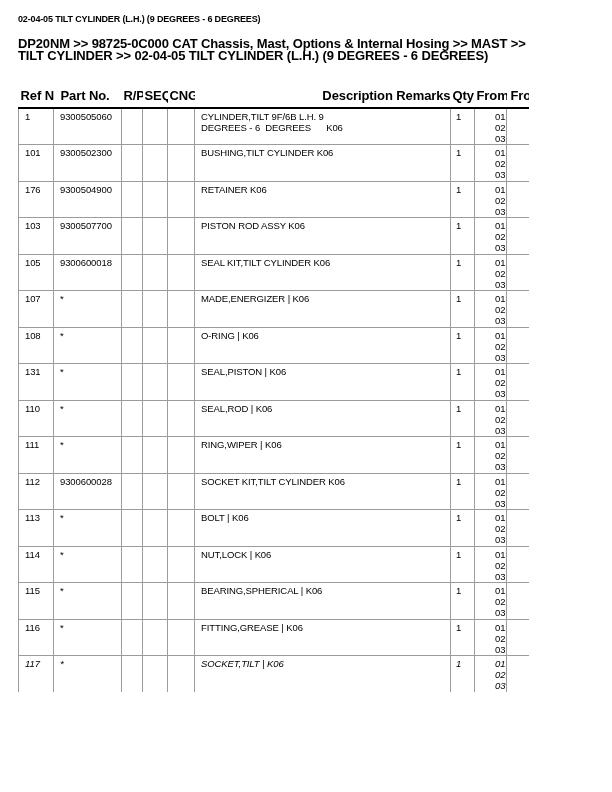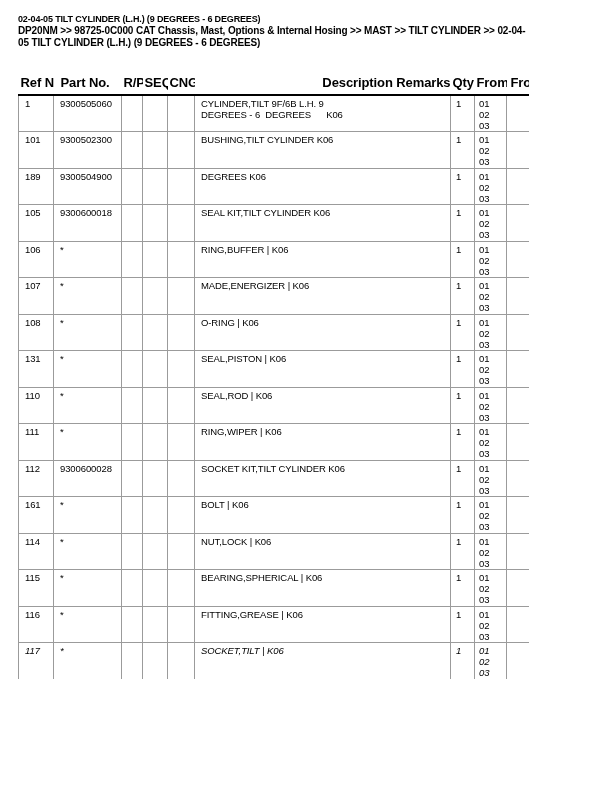--- a/index.html
+++ b/index.html
@@ -20,21 +20,22 @@
     box-sizing: border-box;
     padding: 13px 0 0 18px;
   }
   .doc-title {
     font-size: 9px;
     font-weight: bold;
     letter-spacing: -0.15px;
     line-height: 12px;
   }
   .breadcrumb {
-    font-size: 10px;
+    margin-top: 13px;
+    font-size: 13px;
     font-weight: bold;
     letter-spacing: -0.15px;
     line-height: 12px;
     max-width: 576px;
   }
   table.parts-table {
     margin-top: 26px;
     border-collapse: collapse;
     table-layout: fixed;
     width: 588px;
@@ -61,21 +62,21 @@
     vertical-align: top;
     box-sizing: border-box;
     height: 36.5px;
     padding: 2px 2px 0 6px;
     line-height: 11px;
     white-space: pre-wrap;
     overflow: hidden;
     letter-spacing: -0.1px;
   }
   table.parts-table td.cell-qty { padding-left: 5px; }
-  table.parts-table td.cell-model { padding-left: 4px; }
+  table.parts-table td.cell-model { padding-left: 20px; }
   table.parts-table td.cell-mr { padding-left: 3px; }
   table.parts-table tbody tr:last-child td { border-bottom: none; font-style: italic; }
 </style>
 </head>
 <body>
 
 <div class="page">
 
   <div class="doc-title">02-04-05 TILT CYLINDER (L.H.) (9 DEGREES - 6 DEGREES)</div>
 
@@ -140,26 +141,42 @@
           <td class="cell-qty">1</td>
           <td class="cell-model">01
 02
 03</td>
           <td class="cell-from"></td>
           <td class="cell-upto"></td>
           <td class="cell-mr">S</td>
           <td class="cell-extra"></td>
         </tr>
         <tr>
-          <td class="cell-ref">189</td>
+          <td class="cell-ref">176</td>
           <td class="cell-part">9300504900</td>
           <td class="cell-rp"></td>
           <td class="cell-seq"></td>
           <td class="cell-cng"></td>
-          <td class="cell-desc">DEGREES K06</td>
+          <td class="cell-desc">RETAINER K06</td>
+          <td class="cell-qty">1</td>
+          <td class="cell-model">01
+02
+03</td>
+          <td class="cell-from"></td>
+          <td class="cell-upto"></td>
+          <td class="cell-mr">S</td>
+          <td class="cell-extra"></td>
+        </tr>
+        <tr>
+          <td class="cell-ref">103</td>
+          <td class="cell-part">9300507700</td>
+          <td class="cell-rp"></td>
+          <td class="cell-seq"></td>
+          <td class="cell-cng"></td>
+          <td class="cell-desc">PISTON ROD ASSY K06</td>
           <td class="cell-qty">1</td>
           <td class="cell-model">01
 02
 03</td>
           <td class="cell-from"></td>
           <td class="cell-upto"></td>
           <td class="cell-mr">S</td>
           <td class="cell-extra"></td>
         </tr>
         <tr>
@@ -172,36 +189,20 @@
           <td class="cell-qty">1</td>
           <td class="cell-model">01
 02
 03</td>
           <td class="cell-from"></td>
           <td class="cell-upto"></td>
           <td class="cell-mr">S</td>
           <td class="cell-extra"></td>
         </tr>
         <tr>
-          <td class="cell-ref">106</td>
-          <td class="cell-part">*</td>
-          <td class="cell-rp"></td>
-          <td class="cell-seq"></td>
-          <td class="cell-cng"></td>
-          <td class="cell-desc">RING,BUFFER | K06</td>
-          <td class="cell-qty">1</td>
-          <td class="cell-model">01
-02
-03</td>
-          <td class="cell-from"></td>
-          <td class="cell-upto"></td>
-          <td class="cell-mr"></td>
-          <td class="cell-extra"></td>
-        </tr>
-        <tr>
           <td class="cell-ref">107</td>
           <td class="cell-part">*</td>
           <td class="cell-rp"></td>
           <td class="cell-seq"></td>
           <td class="cell-cng"></td>
           <td class="cell-desc">MADE,ENERGIZER | K06</td>
           <td class="cell-qty">1</td>
           <td class="cell-model">01
 02
 03</td>
@@ -284,21 +285,21 @@
           <td class="cell-qty">1</td>
           <td class="cell-model">01
 02
 03</td>
           <td class="cell-from"></td>
           <td class="cell-upto"></td>
           <td class="cell-mr">S</td>
           <td class="cell-extra"></td>
         </tr>
         <tr>
-          <td class="cell-ref">161</td>
+          <td class="cell-ref">113</td>
           <td class="cell-part">*</td>
           <td class="cell-rp"></td>
           <td class="cell-seq"></td>
           <td class="cell-cng"></td>
           <td class="cell-desc">BOLT | K06</td>
           <td class="cell-qty">1</td>
           <td class="cell-model">01
 02
 03</td>
           <td class="cell-from"></td>

